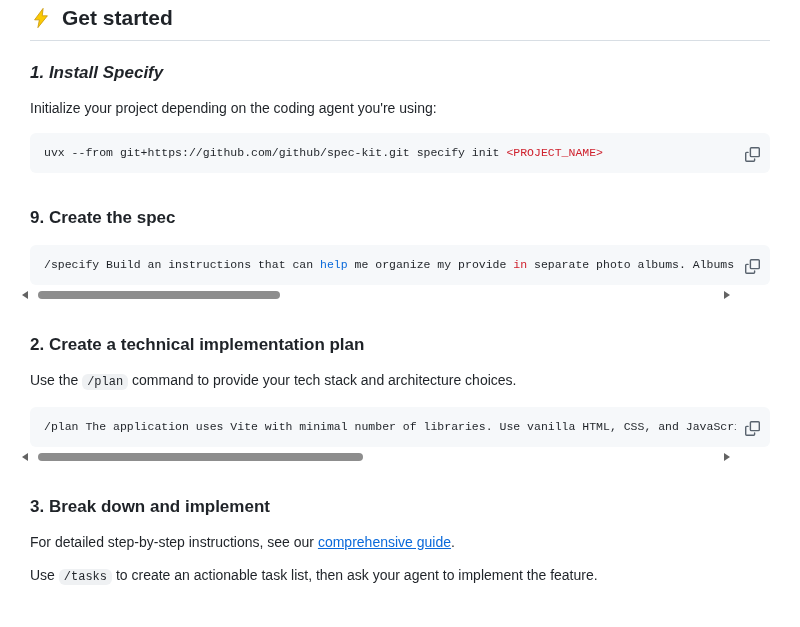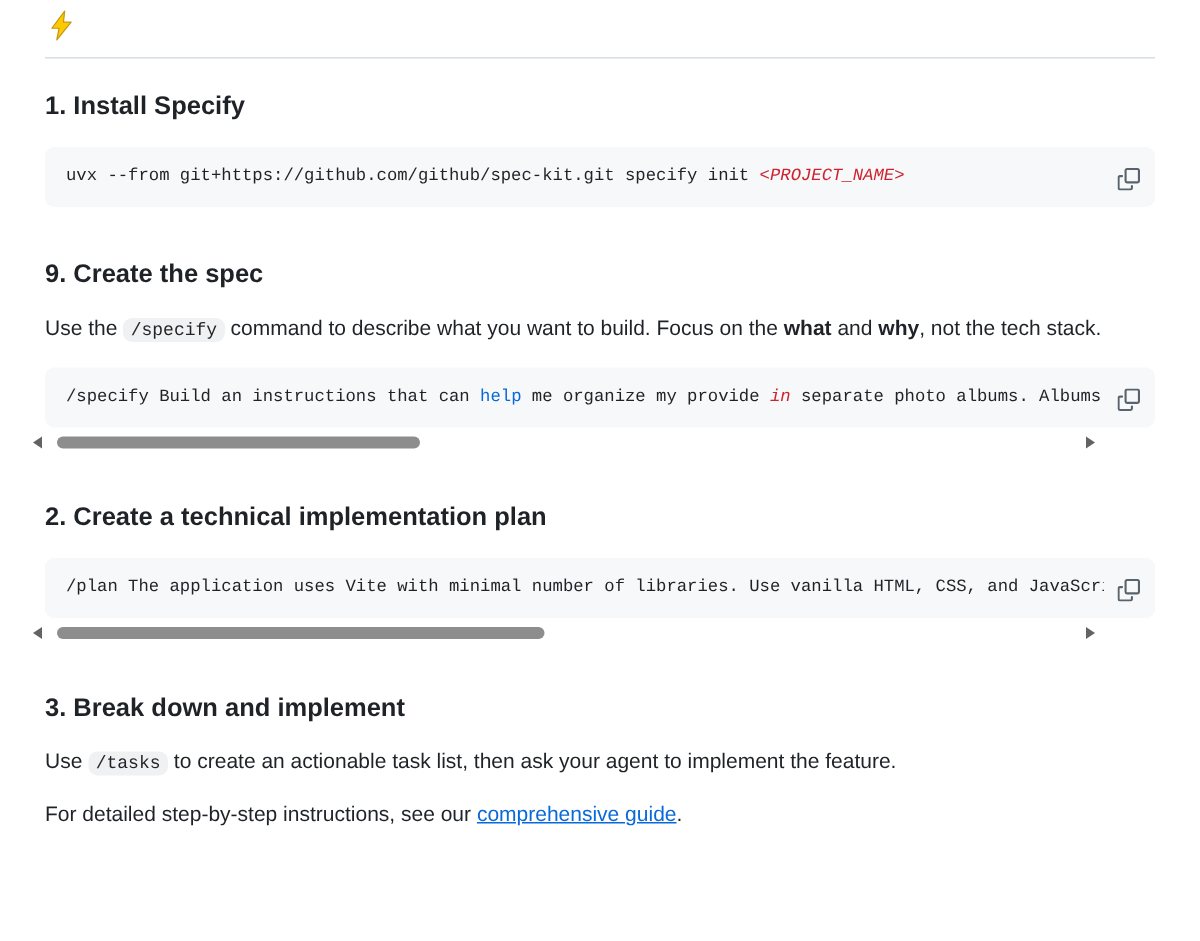--- a/index.html
+++ b/index.html
@@ -15,38 +15,38 @@
   }
   main{width:740px;margin:0 30px;}
   .page-title{
     display:flex;align-items:center;gap:10px;
     font-size:21px;font-weight:600;line-height:24px;
     margin:0;padding:6px 0 10px 0;
   }
   .bolt{display:inline-flex;align-items:center;}
   .title-divider{border-bottom:1px solid var(--divider);height:0;}
   section h3{font-size:17px;font-weight:600;line-height:20px;margin:35px 0 0 0;}
-  main > section:first-of-type h3{margin-top:22px;}
+  main > section:first-of-type h3{margin-top:22px;font-style:italic;}
   section p{font-size:14px;line-height:16px;margin:17px 0 0 0;white-space:nowrap;}
   .inline-code{
     font-family:"Liberation Mono","DejaVu Sans Mono",monospace;
     font-size:12px;background:var(--inline_code_bg);
     padding:1px 5px;border-radius:6px;
   }
   .doc-link{color:var(--link);text-decoration:underline;cursor:pointer;}
   .codeblock{
     position:relative;margin-top:17px;background:var(--code_bg);
     border-radius:6px;padding:13px 14px;height:40px;
   }
   .code-line{
     font-family:"Liberation Mono","DejaVu Sans Mono",monospace;
     font-size:11.5px;line-height:14px;white-space:nowrap;overflow:hidden;
     padding-right:26px;color:var(--text);
   }
-  .tok-red{color:var(--code_red);font-style:italic;}
+  .tok-red{color:var(--code_red);}
   .tok-blue{color:var(--code_blue);margin-top:11px;}
   .copy-btn{
     position:absolute;top:11px;right:10px;width:24px;height:20px;
     background:var(--code_bg);border:none;margin:0;padding:0;
     display:flex;align-items:center;justify-content:flex-end;cursor:pointer;
   }
   .hscroll{position:relative;height:10px;margin:5px 0 0 -8px;width:708px;}
   .arr{position:absolute;top:1px;width:0;height:0;border-style:solid;}
   .arr.left{left:0;border-width:4px 6px 4px 0;border-color:transparent var(--scroll_arrow) transparent transparent;}
   .arr.right{right:0;border-width:4px 0 4px 6px;border-color:transparent transparent transparent var(--scroll_arrow);}
@@ -56,69 +56,71 @@
 <body>
 
 <main>
   <header>
     <h2 class="page-title">
       <span class="bolt">
         <svg width="22" height="22" viewBox="0 0 24 24" aria-hidden="true">
           <path d="M14.3 1.5 L5 14 L10.2 14 L8.6 22.5 L19 9.6 L13.4 9.6 Z" fill="#fbca04" stroke="#c9980a" stroke-width="0.9" stroke-linejoin="round"></path>
         </svg>
       </span>
+      <span>Get started</span>
     </h2>
     <div class="title-divider"></div>
   </header>
 
 <section>
       <h3>1. Install Specify</h3>
+      <p><span>Initialize your project depending on the coding agent you're using:</span></p>
       <div class="codeblock">
         <div class="code-line"><span class="tok">uvx --from git+https://github.com/github/spec-kit.git specify init </span><span class="tok-red">&lt;PROJECT_NAME&gt;</span></div>
         <button class="copy-btn">
           <svg width="15" height="15" viewBox="0 0 16 16" fill="#59636e">
             <path d="M0 6.75C0 5.784.784 5 1.75 5h1.5a.75.75 0 0 1 0 1.5h-1.5a.25.25 0 0 0-.25.25v7.5c0 .138.112.25.25.25h7.5a.25.25 0 0 0 .25-.25v-1.5a.75.75 0 0 1 1.5 0v1.5A1.75 1.75 0 0 1 9.25 16h-7.5A1.75 1.75 0 0 1 0 14.25Z"></path>
             <path d="M5 1.75C5 .784 5.784 0 6.75 0h7.5C15.216 0 16 .784 16 1.75v7.5A1.75 1.75 0 0 1 14.25 11h-7.5A1.75 1.75 0 0 1 5 9.25Zm1.75-.25a.25.25 0 0 0-.25.25v7.5c0 .138.112.25.25.25h7.5a.25.25 0 0 0 .25-.25v-7.5a.25.25 0 0 0-.25-.25Z"></path>
           </svg>
         </button>
       </div>
     </section>
     <section>
       <h3>9. Create the spec</h3>
-      <p><span>Use the </span><code class="inline-code">/specify</code><span> command to describe what you want to build. Focus on the </span><strong>what</strong><span> and </span><strong>why</strong><span>, not the tech stack.</span></p>
       <div class="codeblock">
         <div class="code-line"><span class="tok">/specify Build an instructions that can </span><span class="tok-blue">help</span><span class="tok"> me organize my provide </span><span class="tok-red">in</span><span class="tok"> separate photo albums. Albums ar</span></div>
         <button class="copy-btn">
           <svg width="15" height="15" viewBox="0 0 16 16" fill="#59636e">
             <path d="M0 6.75C0 5.784.784 5 1.75 5h1.5a.75.75 0 0 1 0 1.5h-1.5a.25.25 0 0 0-.25.25v7.5c0 .138.112.25.25.25h7.5a.25.25 0 0 0 .25-.25v-1.5a.75.75 0 0 1 1.5 0v1.5A1.75 1.75 0 0 1 9.25 16h-7.5A1.75 1.75 0 0 1 0 14.25Z"></path>
             <path d="M5 1.75C5 .784 5.784 0 6.75 0h7.5C15.216 0 16 .784 16 1.75v7.5A1.75 1.75 0 0 1 14.25 11h-7.5A1.75 1.75 0 0 1 5 9.25Zm1.75-.25a.25.25 0 0 0-.25.25v7.5c0 .138.112.25.25.25h7.5a.25.25 0 0 0 .25-.25v-7.5a.25.25 0 0 0-.25-.25Z"></path>
           </svg>
         </button>
       </div>
       <div class="hscroll">
         <span class="arr left"></span>
         <div class="thumb" style="left: 16px; width: 242px;"></div>
         <span class="arr right"></span>
       </div>
     </section>
     <section>
       <h3>2. Create a technical implementation plan</h3>
+      <p><span>Use the </span><code class="inline-code">/plan</code><span> command to provide your tech stack and architecture choices.</span></p>
       <div class="codeblock">
         <div class="code-line"><span class="tok">/plan The application uses Vite with minimal number of libraries. Use vanilla HTML, CSS, and JavaScri</span></div>
         <button class="copy-btn">
           <svg width="15" height="15" viewBox="0 0 16 16" fill="#59636e">
             <path d="M0 6.75C0 5.784.784 5 1.75 5h1.5a.75.75 0 0 1 0 1.5h-1.5a.25.25 0 0 0-.25.25v7.5c0 .138.112.25.25.25h7.5a.25.25 0 0 0 .25-.25v-1.5a.75.75 0 0 1 1.5 0v1.5A1.75 1.75 0 0 1 9.25 16h-7.5A1.75 1.75 0 0 1 0 14.25Z"></path>
             <path d="M5 1.75C5 .784 5.784 0 6.75 0h7.5C15.216 0 16 .784 16 1.75v7.5A1.75 1.75 0 0 1 14.25 11h-7.5A1.75 1.75 0 0 1 5 9.25Zm1.75-.25a.25.25 0 0 0-.25.25v7.5c0 .138.112.25.25.25h7.5a.25.25 0 0 0 .25-.25v-7.5a.25.25 0 0 0-.25-.25Z"></path>
           </svg>
         </button>
       </div>
       <div class="hscroll">
         <span class="arr left"></span>
         <div class="thumb" style="left: 16px; width: 325px;"></div>
         <span class="arr right"></span>
       </div>
     </section>
     <section>
       <h3>3. Break down and implement</h3>
+      <p><span>For detailed step-by-step instructions, see our </span><a class="doc-link" href="#">comprehensive guide</a><span>.</span></p>
       <p><span>Use </span><code class="inline-code">/tasks</code><span> to create an actionable task list, then ask your agent to implement the feature.</span></p>
-      <p><span>For detailed step-by-step instructions, see our </span><a class="doc-link" href="#">comprehensive guide</a><span>.</span></p>
     </section>
   </main>
 
 </body></html>

